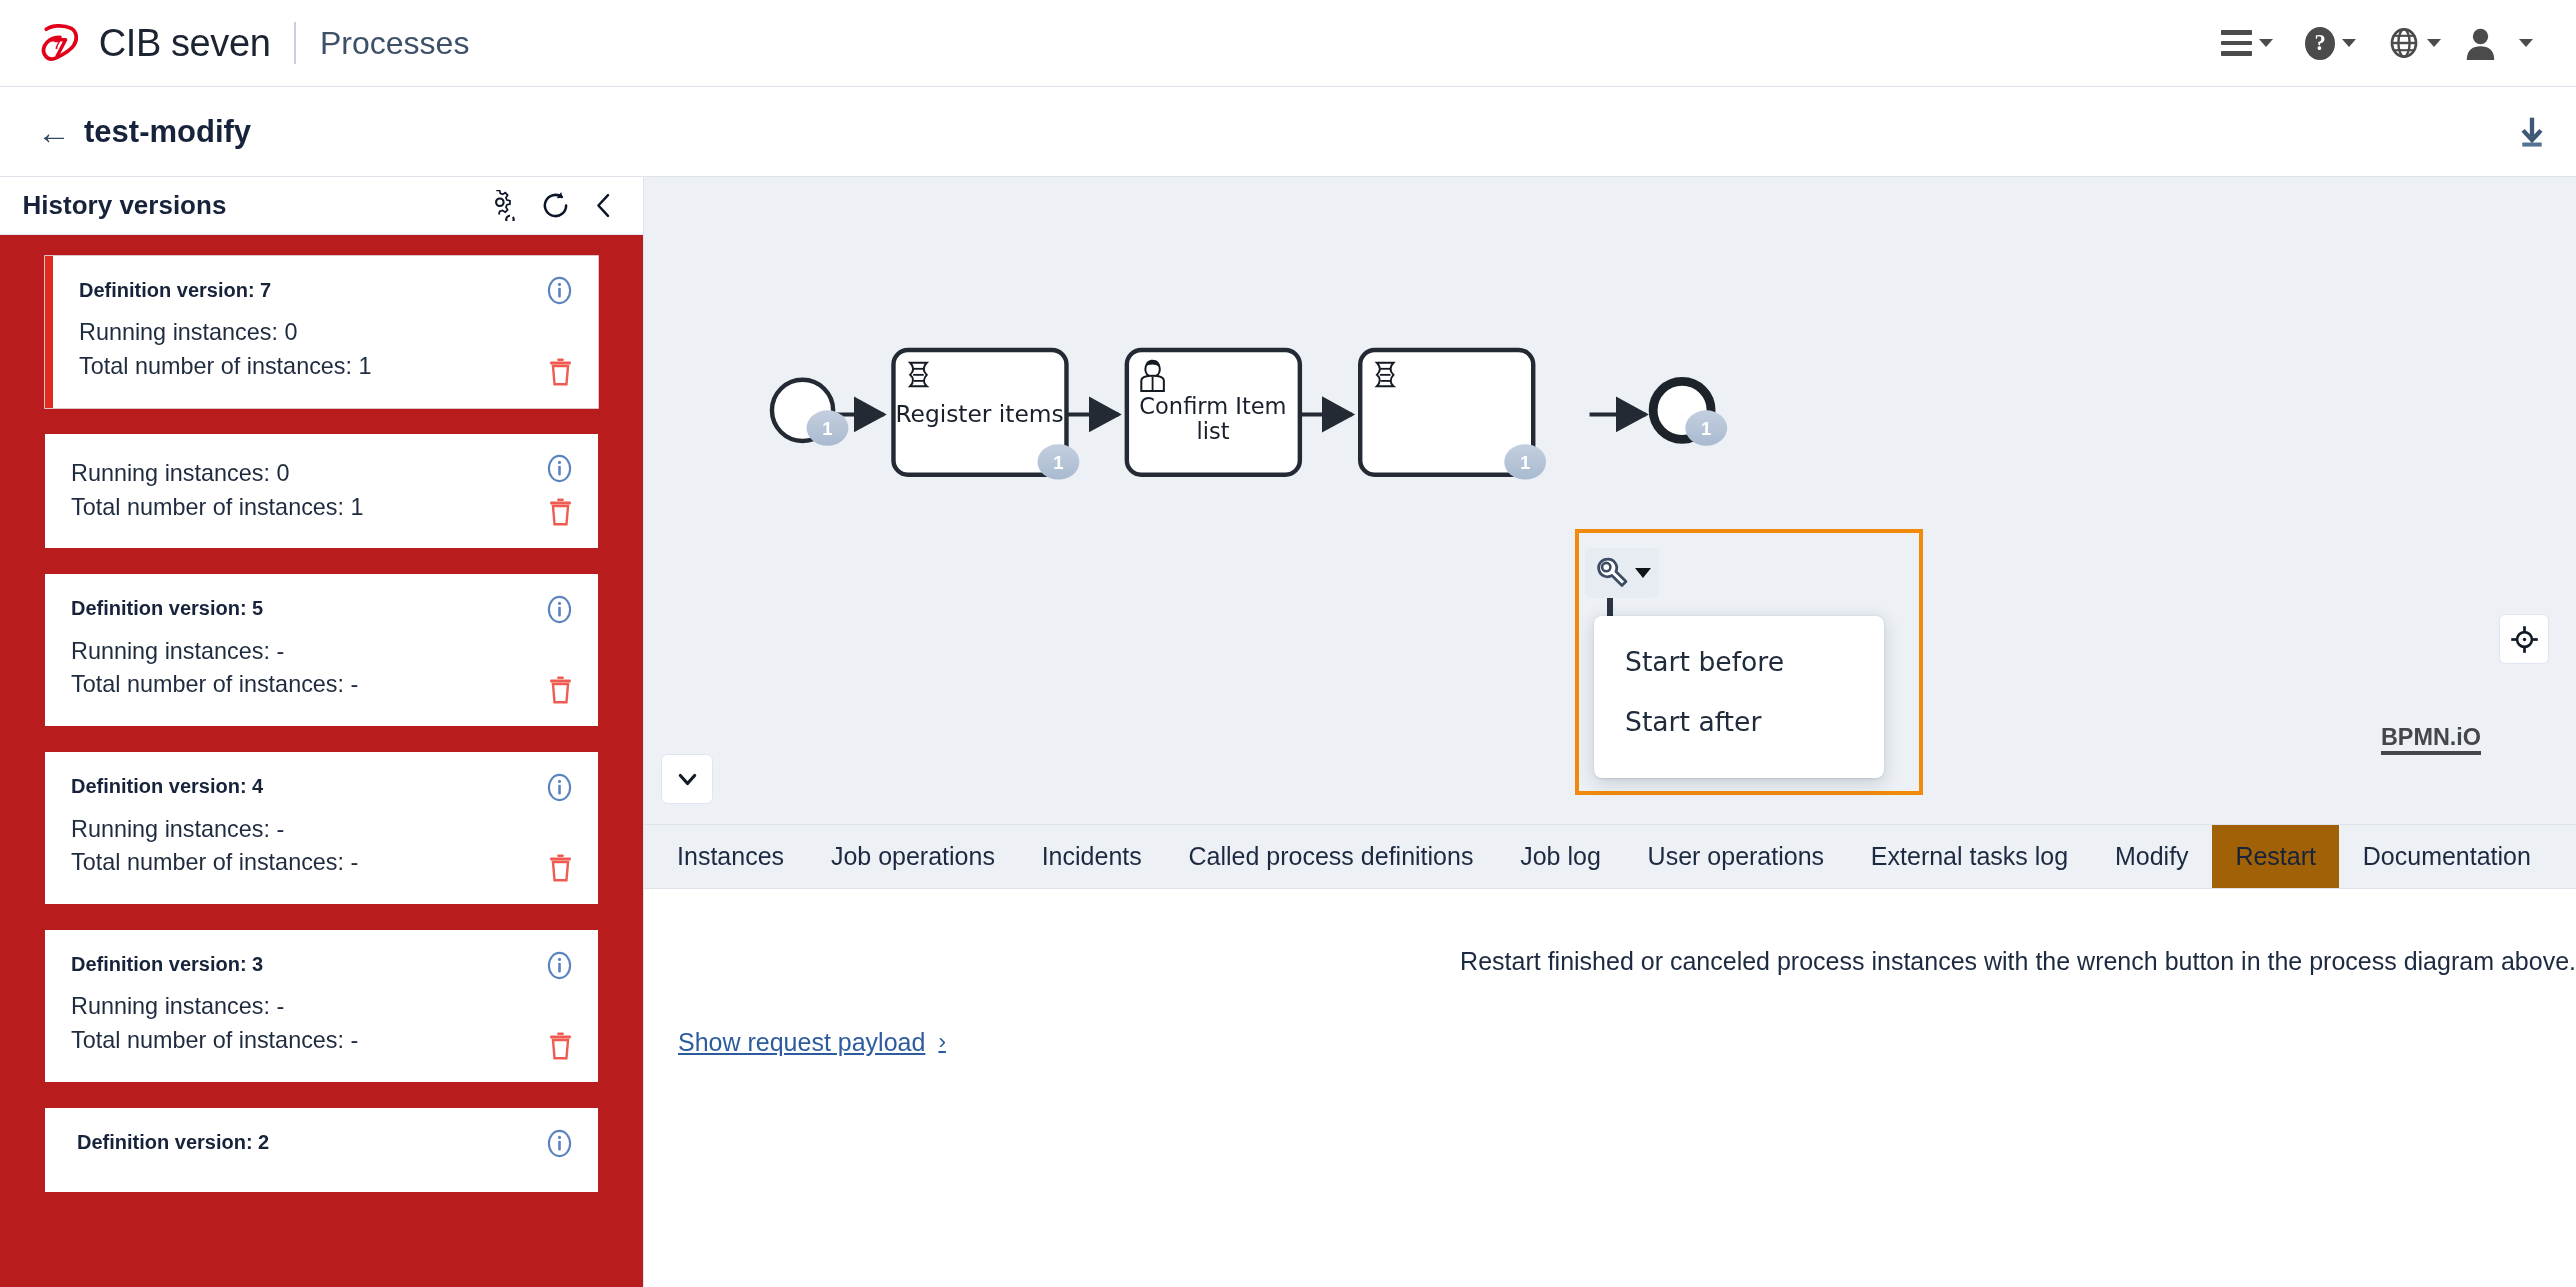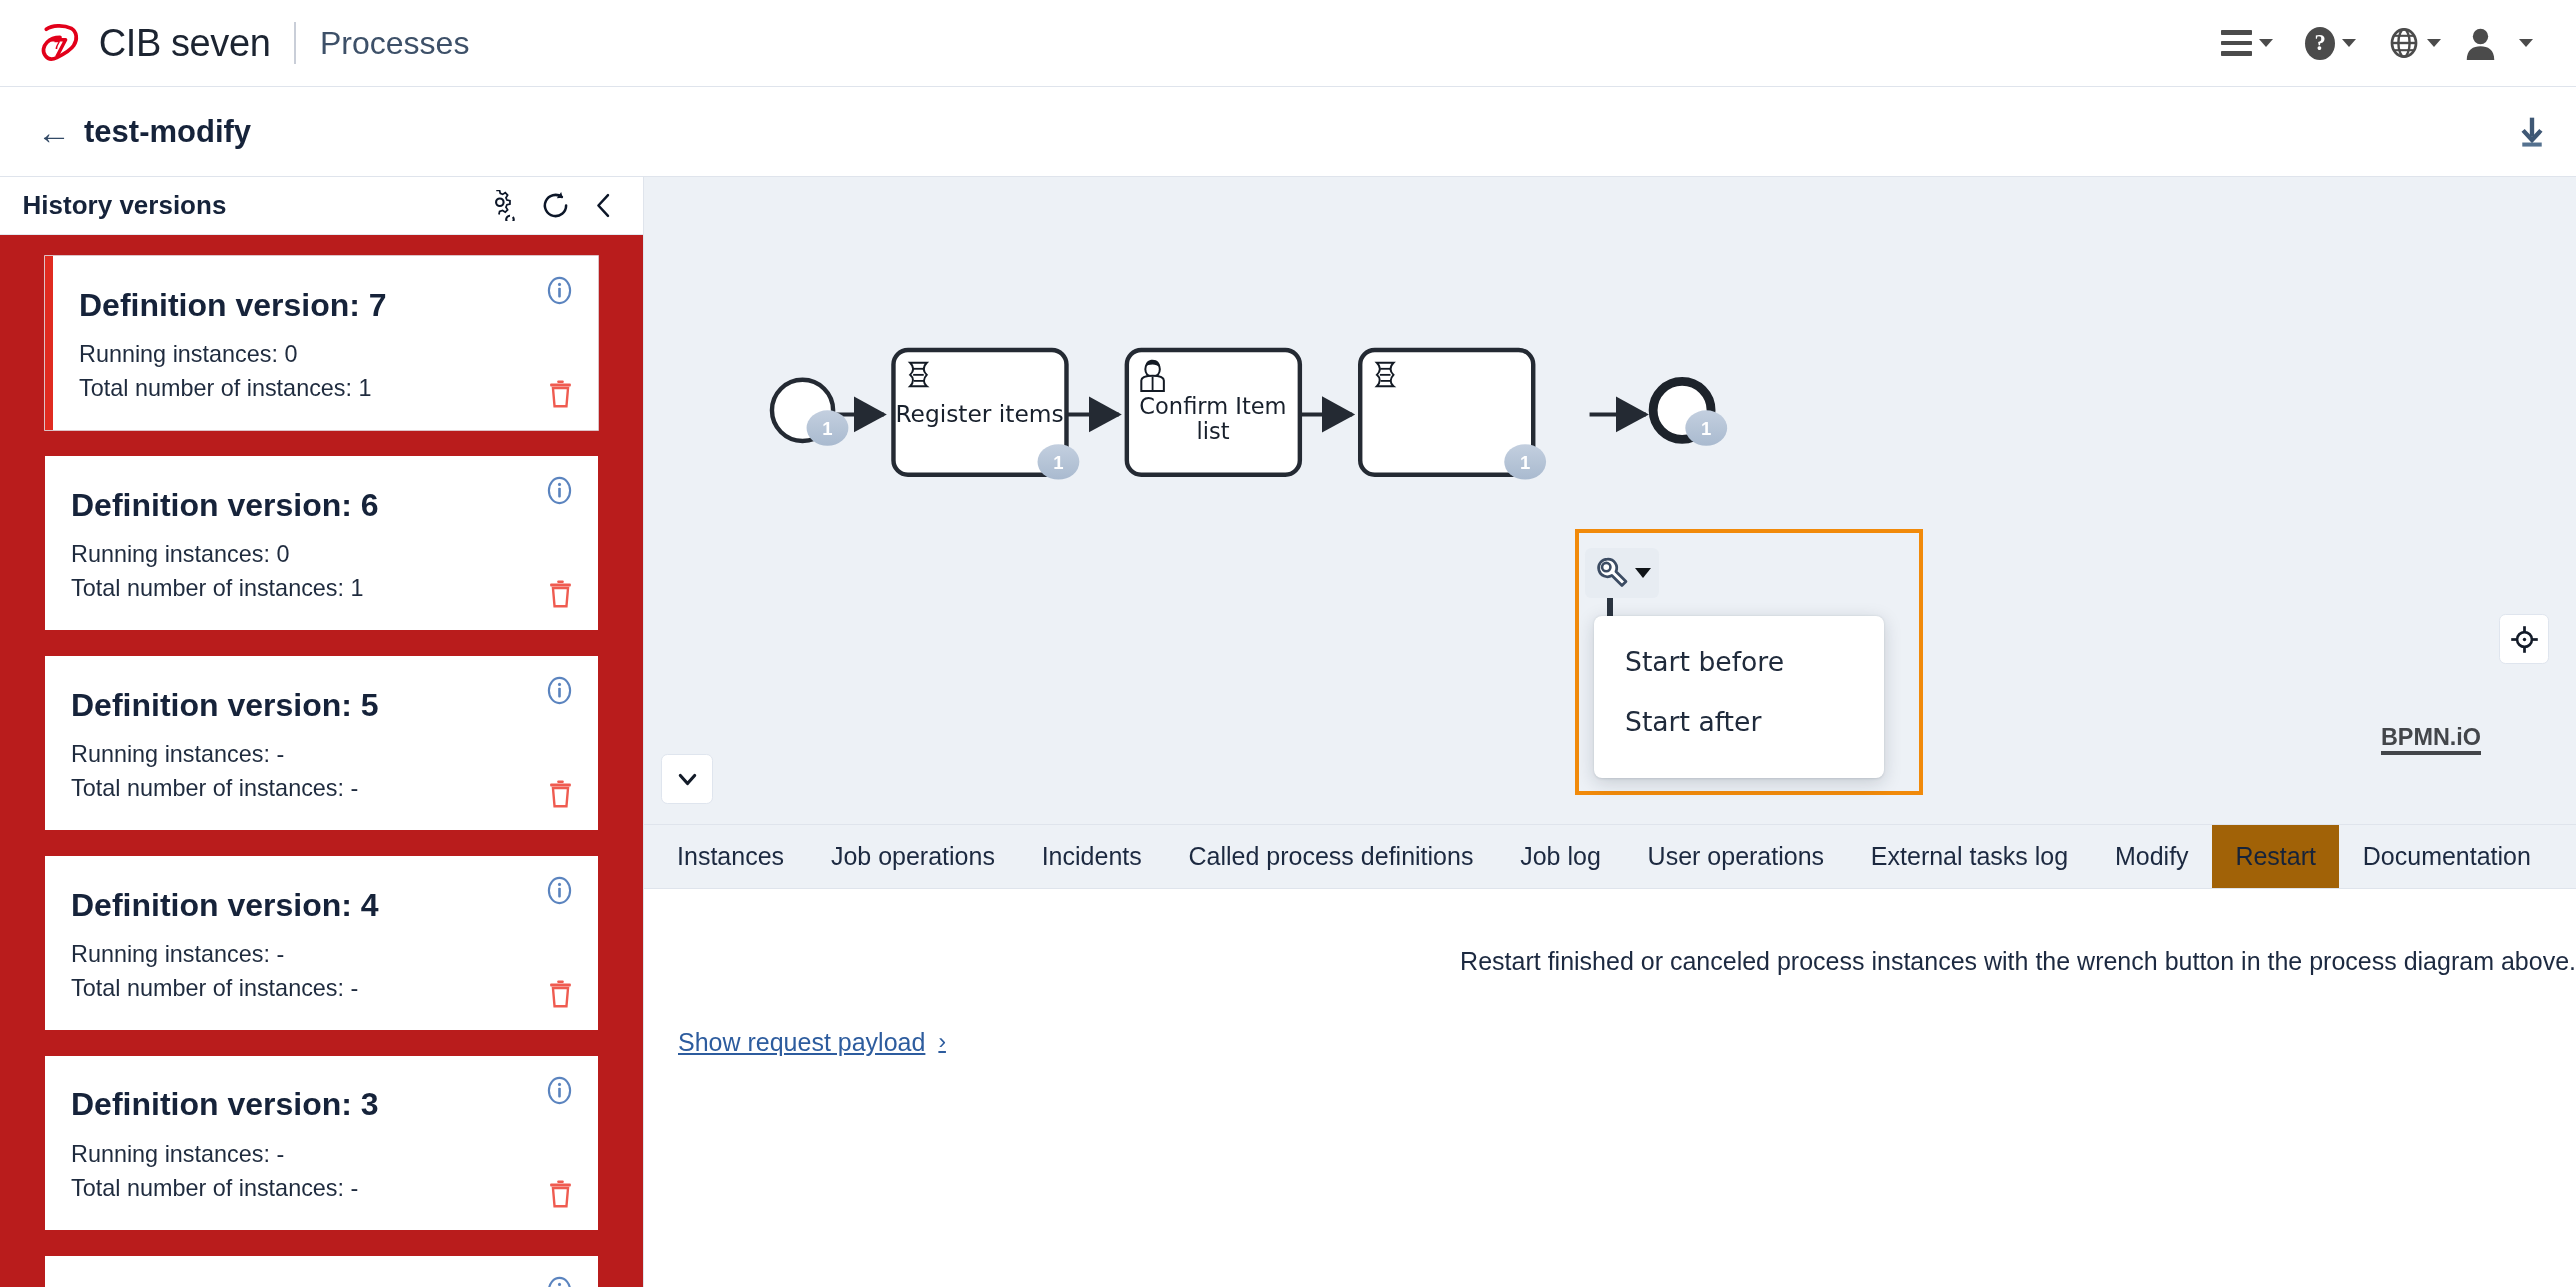--- a/index.html
+++ b/index.html
@@ -109,21 +109,21 @@
     background: #fff;
     padding: 22.6px 26px 24px 26px;
     min-height: 105px;
     cursor: pointer;
   }
   .ver-card.selected {
     border-left: 8px solid #e02b20;
     margin-left: 45px;
     box-shadow: 0 0 0 0.8px #e7ebf1;
   }
-  .ver-title { font-size: 32px; font-weight: 700; color: #16233a; margin-bottom: 14.5px; margin-top: 8px; }
+  .ver-title { font-size: 20px; font-weight: 700; color: #16233a; margin-bottom: 14.5px; }
   .ver-line { font-size: 23.4px; color: #1f2b3e; line-height: 1.45; }
   .ver-info {
     position: absolute; top: 19.3px; right: 22.6px;
     width: 31px; height: 31px; cursor: pointer;
   }
   .ver-del {
     position: absolute; bottom: 21px; right: 24px;
     width: 27px; height: 31px; cursor: pointer;
   }
 
@@ -314,21 +314,20 @@
           <rect x="17.4" y="15.5" width="3.2" height="12" rx="1.2" fill="#5b84bf"></rect>
         </svg>
         <svg class="ver-del" viewBox="0 0 34 38">
           <rect x="4" y="6.5" width="26" height="3.6" rx="1" fill="#ef5b50"></rect>
           <rect x="13" y="2.5" width="8" height="3.4" rx="1" fill="#ef5b50"></rect>
           <path d="M7.5 12 L26.5 12 L24.5 35 L9.5 35 Z" fill="none" stroke="#ef5b50" stroke-width="3"></path>
         </svg>
       </div>
 
       <div class="ver-card">
-        <div class="ver-title">Definition version: 6</div>
         <div class="ver-line">Running instances: 0</div>
         <div class="ver-line">Total number of instances: 1</div>
         <svg class="ver-info" viewBox="0 0 38 38">
           <ellipse cx="19" cy="19" rx="13" ry="15.5" fill="none" stroke="#5b84bf" stroke-width="2.6"></ellipse>
           <circle cx="19" cy="11.5" r="1.9" fill="#5b84bf"></circle>
           <rect x="17.4" y="15.5" width="3.2" height="12" rx="1.2" fill="#5b84bf"></rect>
         </svg>
         <svg class="ver-del" viewBox="0 0 34 38">
           <rect x="4" y="6.5" width="26" height="3.6" rx="1" fill="#ef5b50"></rect>
           <rect x="13" y="2.5" width="8" height="3.4" rx="1" fill="#ef5b50"></rect>

